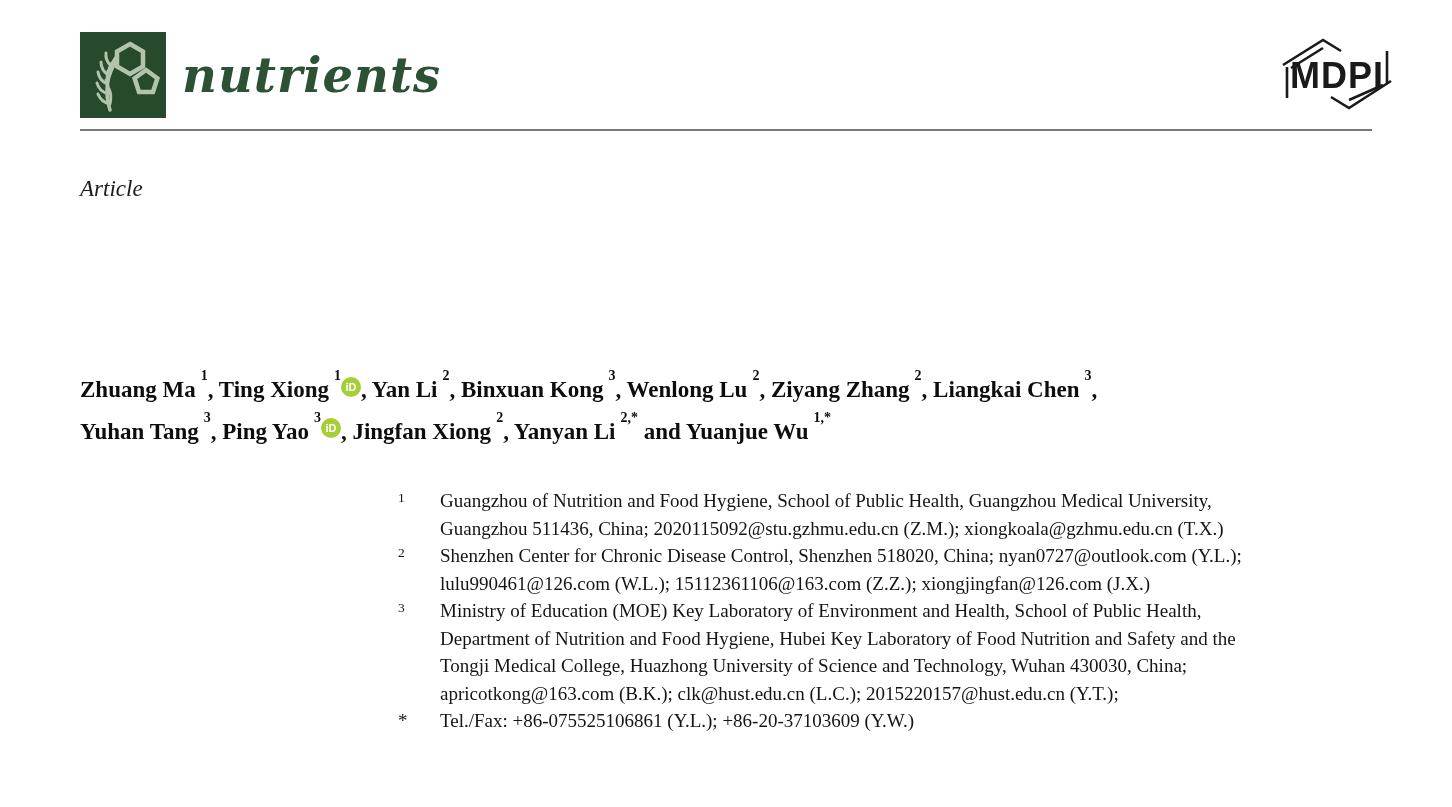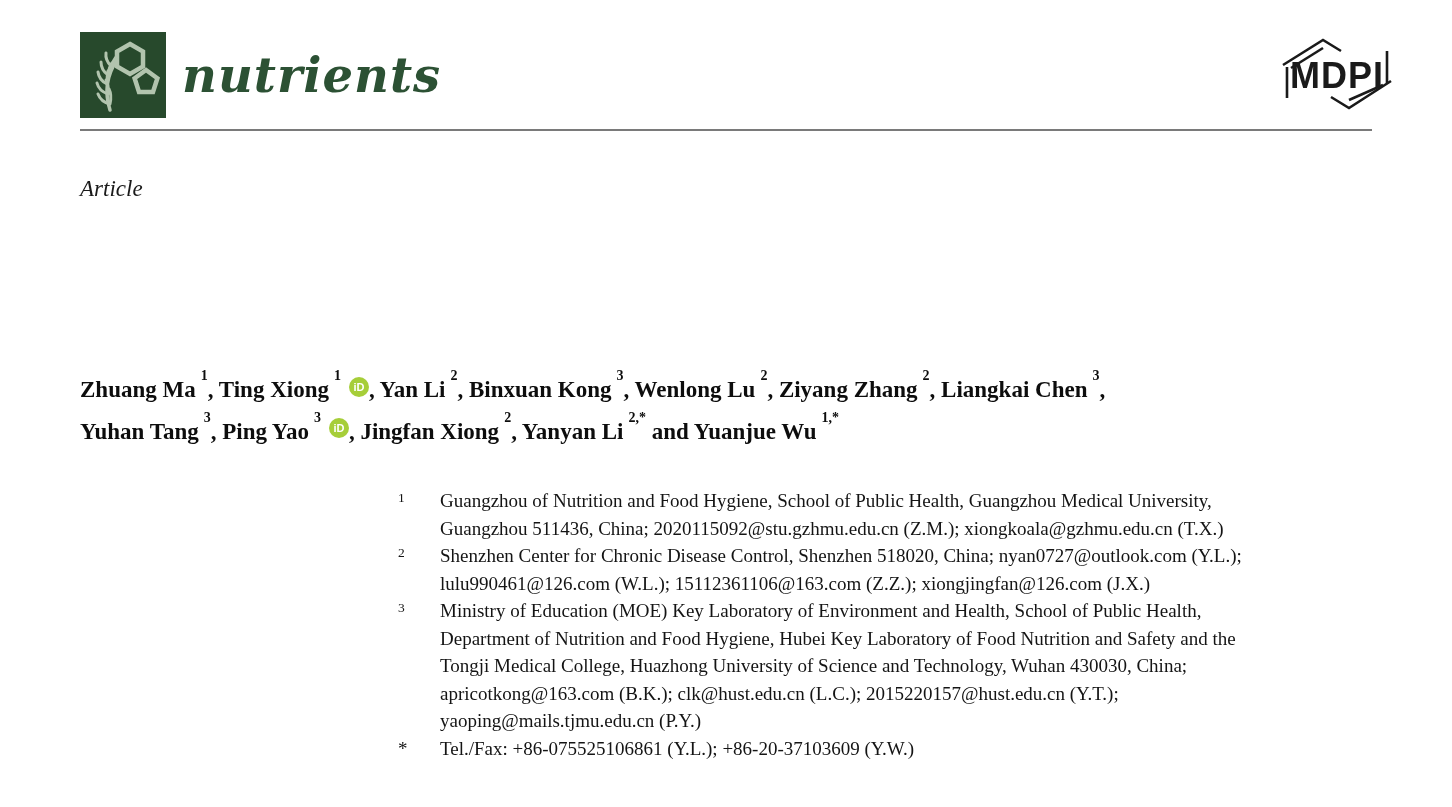--- a/index.html
+++ b/index.html
@@ -23,21 +23,21 @@
     font-size:40px;font-weight:bold;line-height:47px;letter-spacing:0.4px;color:#0d0d0d;
   }
   .title-line{white-space:nowrap;}
   
   .authors{position:absolute;left:80px;top:366px;font-size:23px;font-weight:bold;color:#0d0d0d;}
   .authors-line{white-space:nowrap;line-height:36px;}
   .asup{font-size:14px;position:relative;top:-8px;margin-left:5px;font-weight:bold;}
   .orcid{
     display:inline-block;width:20px;height:20px;border-radius:50%;
     color:#ffffff;font-family:"Liberation Sans",sans-serif;font-size:11px;font-weight:bold;
-    text-align:center;line-height:20px;position:relative;top:-6px;margin-left:8px;
+    text-align:center;line-height:20px;position:relative;top:-6px;margin-left:0;
   }
   
   .affiliations{position:absolute;left:398px;top:487px;font-size:19px;color:#141414;}
   .aff-row{display:flex;align-items:flex-start;}
   .aff-marker{width:42px;flex:0 0 42px;line-height:27.5px;}
   .aff-sup{font-size:13.5px;position:relative;top:-5px;}
   .aff-star{font-size:19px;}
   .aff-text{flex:1;}
   .aff-line{white-space:nowrap;line-height:27.5px;}
 </style>
@@ -107,21 +107,20 @@
           <div class="aff-line">lulu990461@126.com (W.L.); 15112361106@163.com (Z.Z.); xiongjingfan@126.com (J.X.)</div>
         </div>
       </div>
       <div class="aff-row">
         <div class="aff-marker"><span class="aff-sup">3</span></div>
         <div class="aff-text">
           <div class="aff-line">Ministry of Education (MOE) Key Laboratory of Environment and Health, School of Public Health,</div>
           <div class="aff-line">Department of Nutrition and Food Hygiene, Hubei Key Laboratory of Food Nutrition and Safety and the</div>
           <div class="aff-line">Tongji Medical College, Huazhong University of Science and Technology, Wuhan 430030, China;</div>
           <div class="aff-line">apricotkong@163.com (B.K.); clk@hust.edu.cn (L.C.); 2015220157@hust.edu.cn (Y.T.);</div>
-          <div class="aff-line">yaoping@mails.tjmu.edu.cn (P.Y.)</div>
         </div>
       </div>
       <div class="aff-row">
         <div class="aff-marker"><span class="aff-star">*</span></div>
         <div class="aff-text">
           <div class="aff-line">Tel./Fax: +86-075525106861 (Y.L.); +86-20-37103609 (Y.W.)</div>
         </div>
       </div>
     </div>
 

